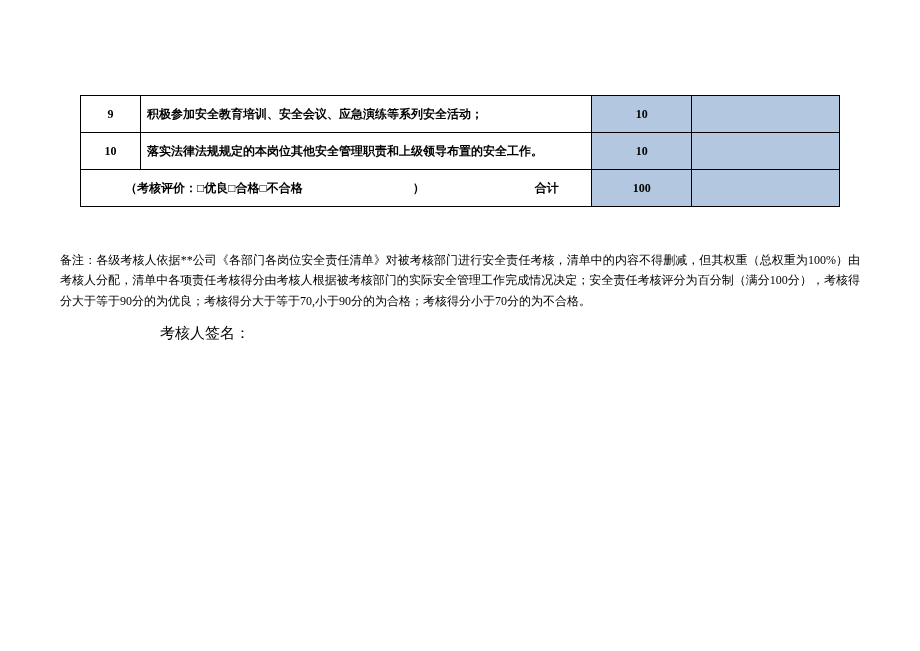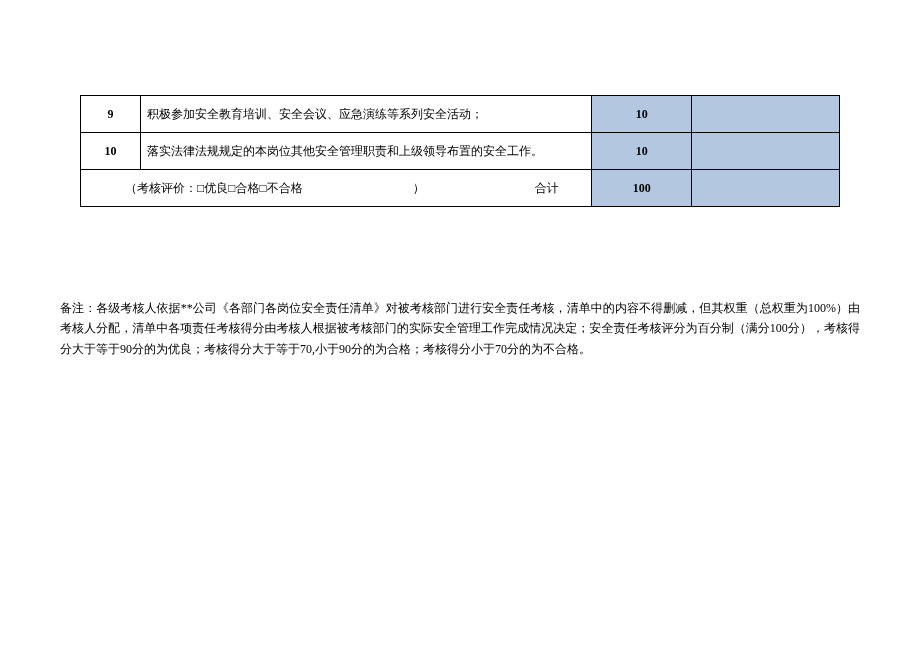--- a/index.html
+++ b/index.html
@@ -25,20 +25,21 @@
     table {
       border-collapse: collapse;
       width: 100%;
     }
     td {
       border: 1px solid #000;
       padding: 0;
       vertical-align: middle;
       height: 37px;
       font-size: 12px;
+      font-weight: bold;
     }
     .col-num {
       width: 60px;
       text-align: center;
       font-weight: bold;
     }
     .col-desc {
       width: 452px;
       padding-left: 6px;
       text-align: left;
@@ -62,21 +63,20 @@
       text-align: center;
     }
     .note-container {
       position: absolute;
       left: 60px;
       top: 250px;
       width: 800px;
       font-size: 12px;
       line-height: 1.7;
       text-align: justify;
-      margin-top: 48px;
     }
     .signature-row {
       position: absolute;
       left: 60px;
       top: 324px;
       width: 800px;
       display: flex;
       font-size: 15px;
     }
     .sig-item {
@@ -114,13 +114,14 @@
       <td class="col-weight">100</td>
       <td class="col-score"></td>
     </tr>
   </tbody>
     </table>
 </div>
 
 <div class="note-container">备注：各级考核人依据**公司《各部门各岗位安全责任清单》对被考核部门进行安全责任考核，清单中的内容不得删减，但其权重（总权重为100%）由考核人分配，清单中各项责任考核得分由考核人根据被考核部门的实际安全管理工作完成情况决定；安全责任考核评分为百分制（满分100分），考核得分大于等于90分的为优良；考核得分大于等于70,小于90分的为合格；考核得分小于70分的为不合格。</div>
 
 <div class="signature-row">
+  <div class="sig-item sig-2">考核人签名：</div>
 </div>
 
 </body></html>

